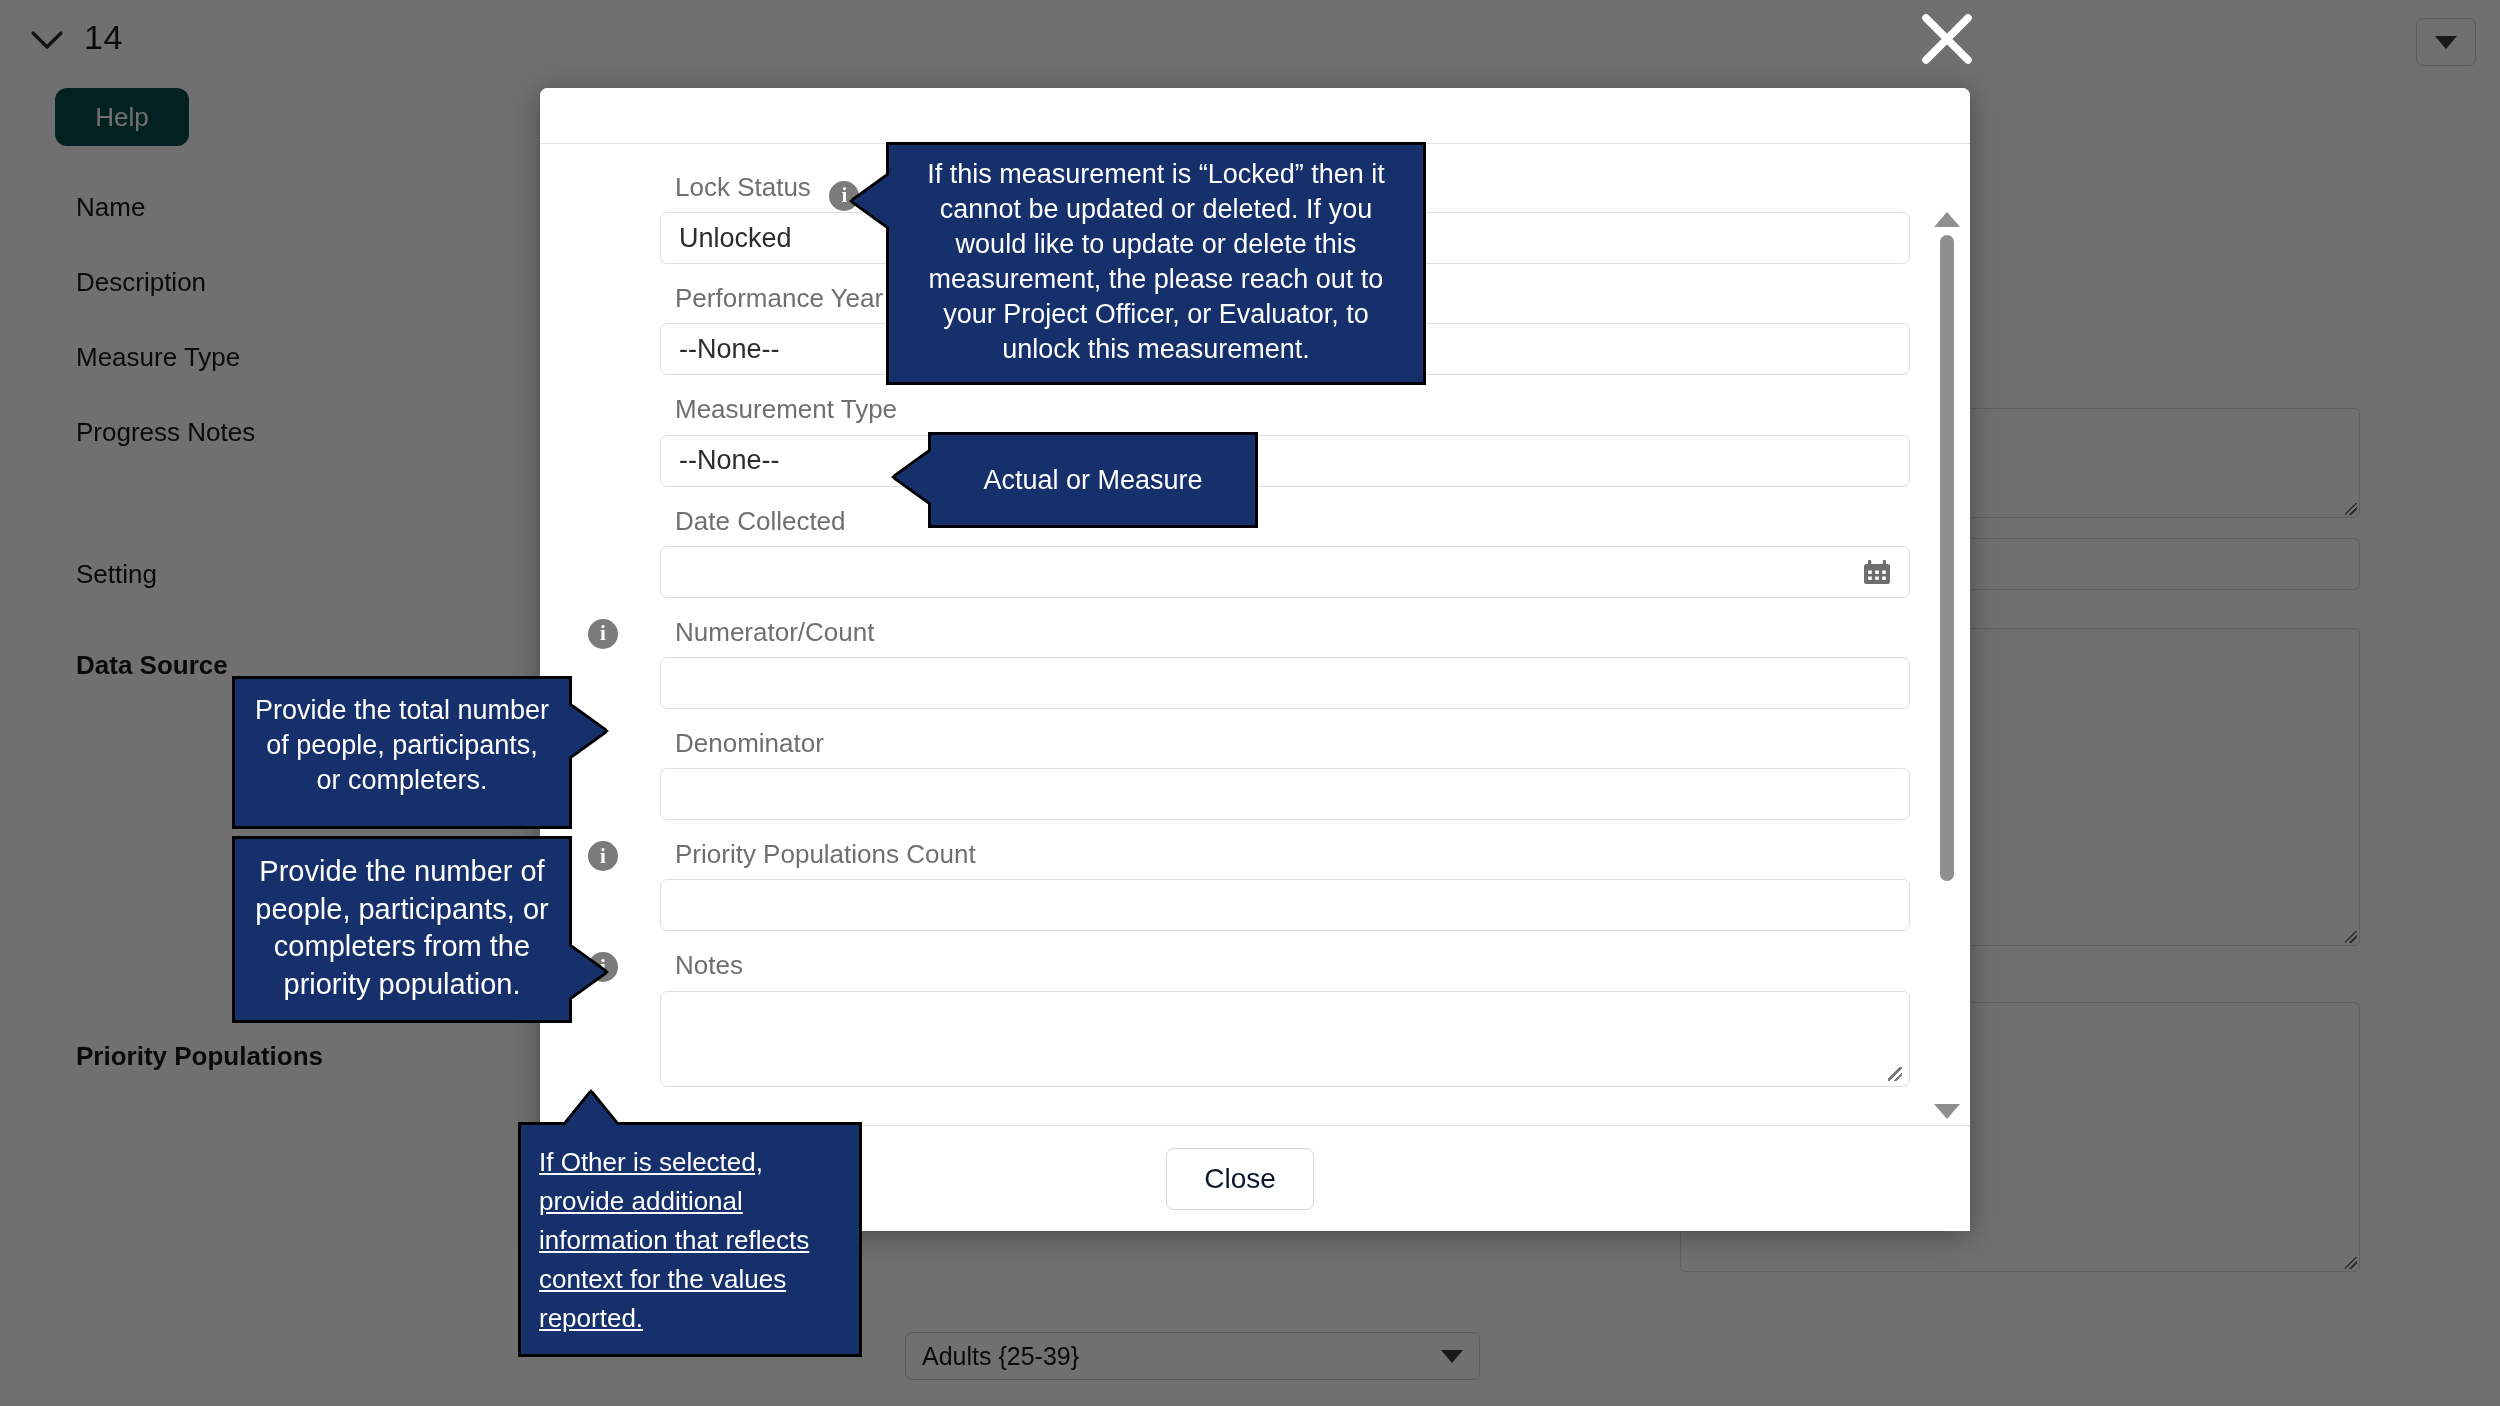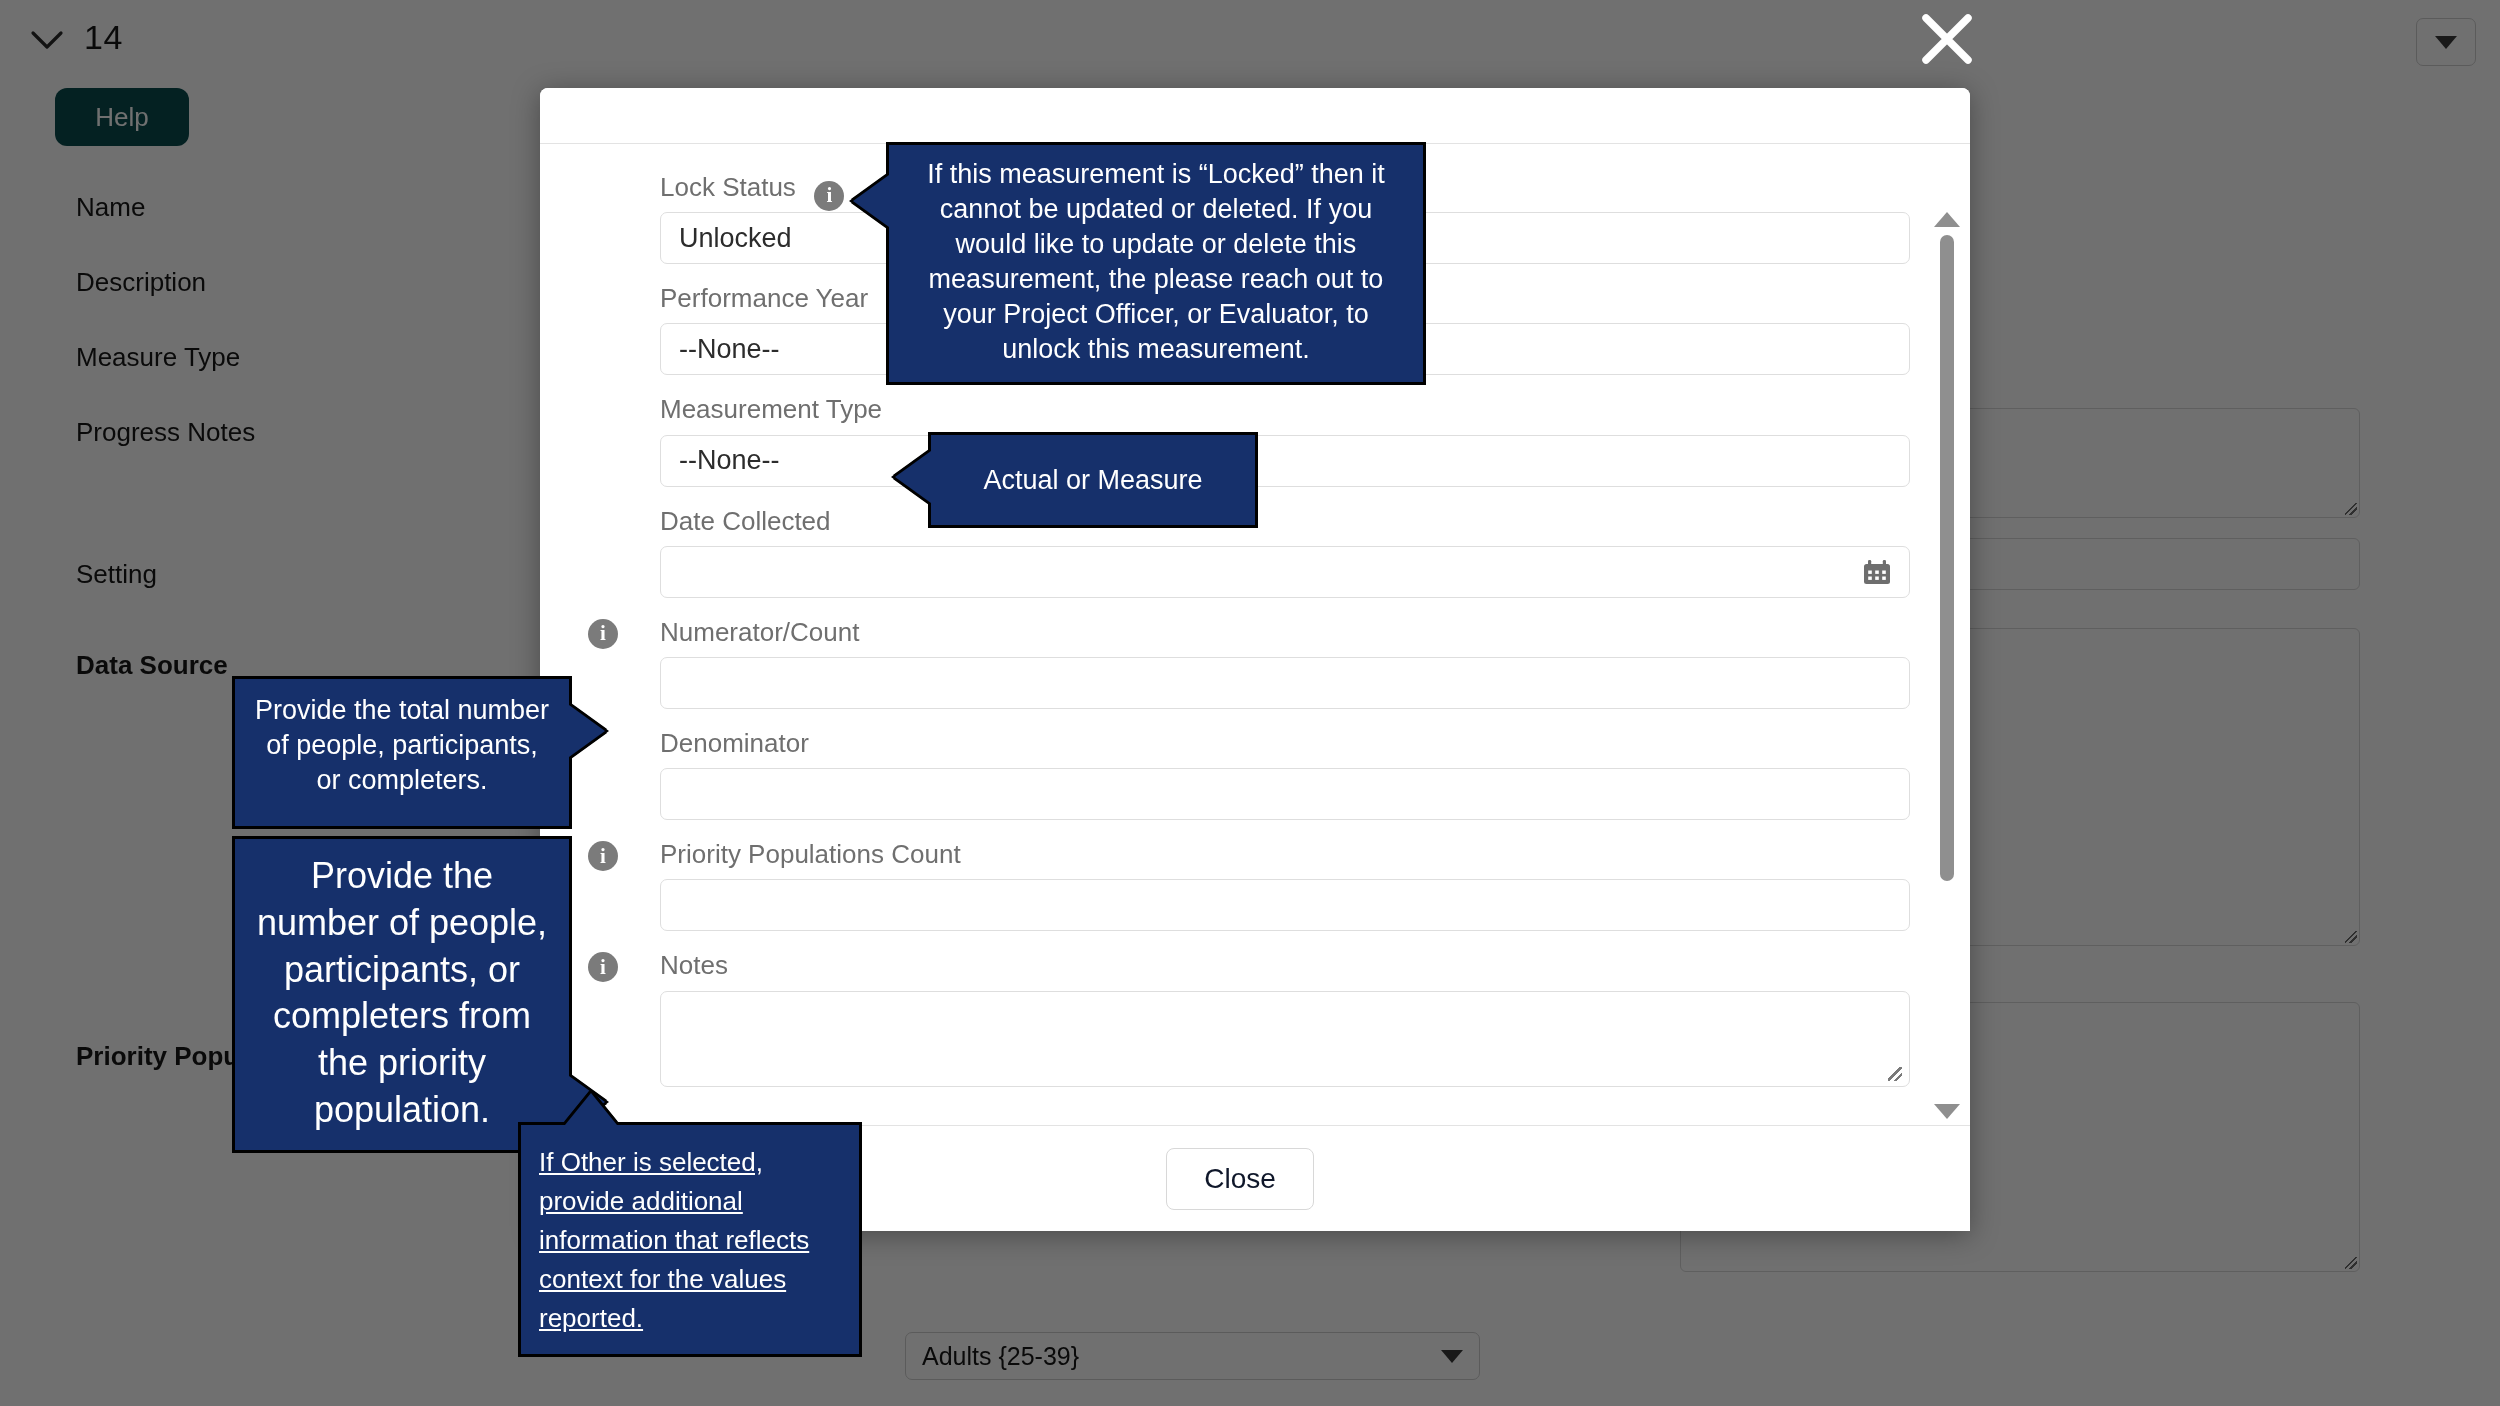--- a/index.html
+++ b/index.html
@@ -117,21 +117,21 @@
     font-size: 28px; font-family: "Liberation Sans", sans-serif;
     cursor: pointer;
     margin-left: -30px;
   }
 
   
   .form-area { position: relative; padding: 28px 60px 0 120px; }
   .field { position: relative; margin-bottom: 19px; }
   .field-label {
     font-size: 26px; color: #6f6f6f; line-height: 1.2;
-    margin-bottom: 9px; display: inline-block;
+    margin-bottom: 9px; display: inline-block; margin-left: 15px;
   }
   .info-icon {
     position: absolute; left: -72px; top: 0;
     width: 30px; height: 30px; border-radius: 50%;
     background: #7b7b7b; color: #ffffff;
     font-size: 21px; font-weight: bold; font-family: "Liberation Serif", serif;
     display: flex; align-items: center; justify-content: center;
     cursor: pointer;
   }
   .info-icon.inline {
@@ -235,21 +235,21 @@
   }
 
   #callout-numerator {
     left: 232px; top: 676px; width: 340px;
     text-align: center; font-size: 27px; line-height: 1.30;
   }
   #callout-numerator .ctext { padding: 14px 18px 28px; }
 
   #callout-denominator {
     left: 232px; top: 836px; width: 340px;
-    text-align: center; font-size: 36px; line-height: 1.30;
+    text-align: center; font-size: 29px; line-height: 1.30;
   }
   #callout-denominator .ctext { padding: 14px 18px 16px; }
 
   #callout-notes {
     left: 518px; top: 1122px; width: 344px;
     text-align: left; font-size: 26px; line-height: 1.50;
   }
   #callout-notes .ctext { padding: 18px 18px 16px 18px; text-decoration: underline; }
 </style>
 </head>

